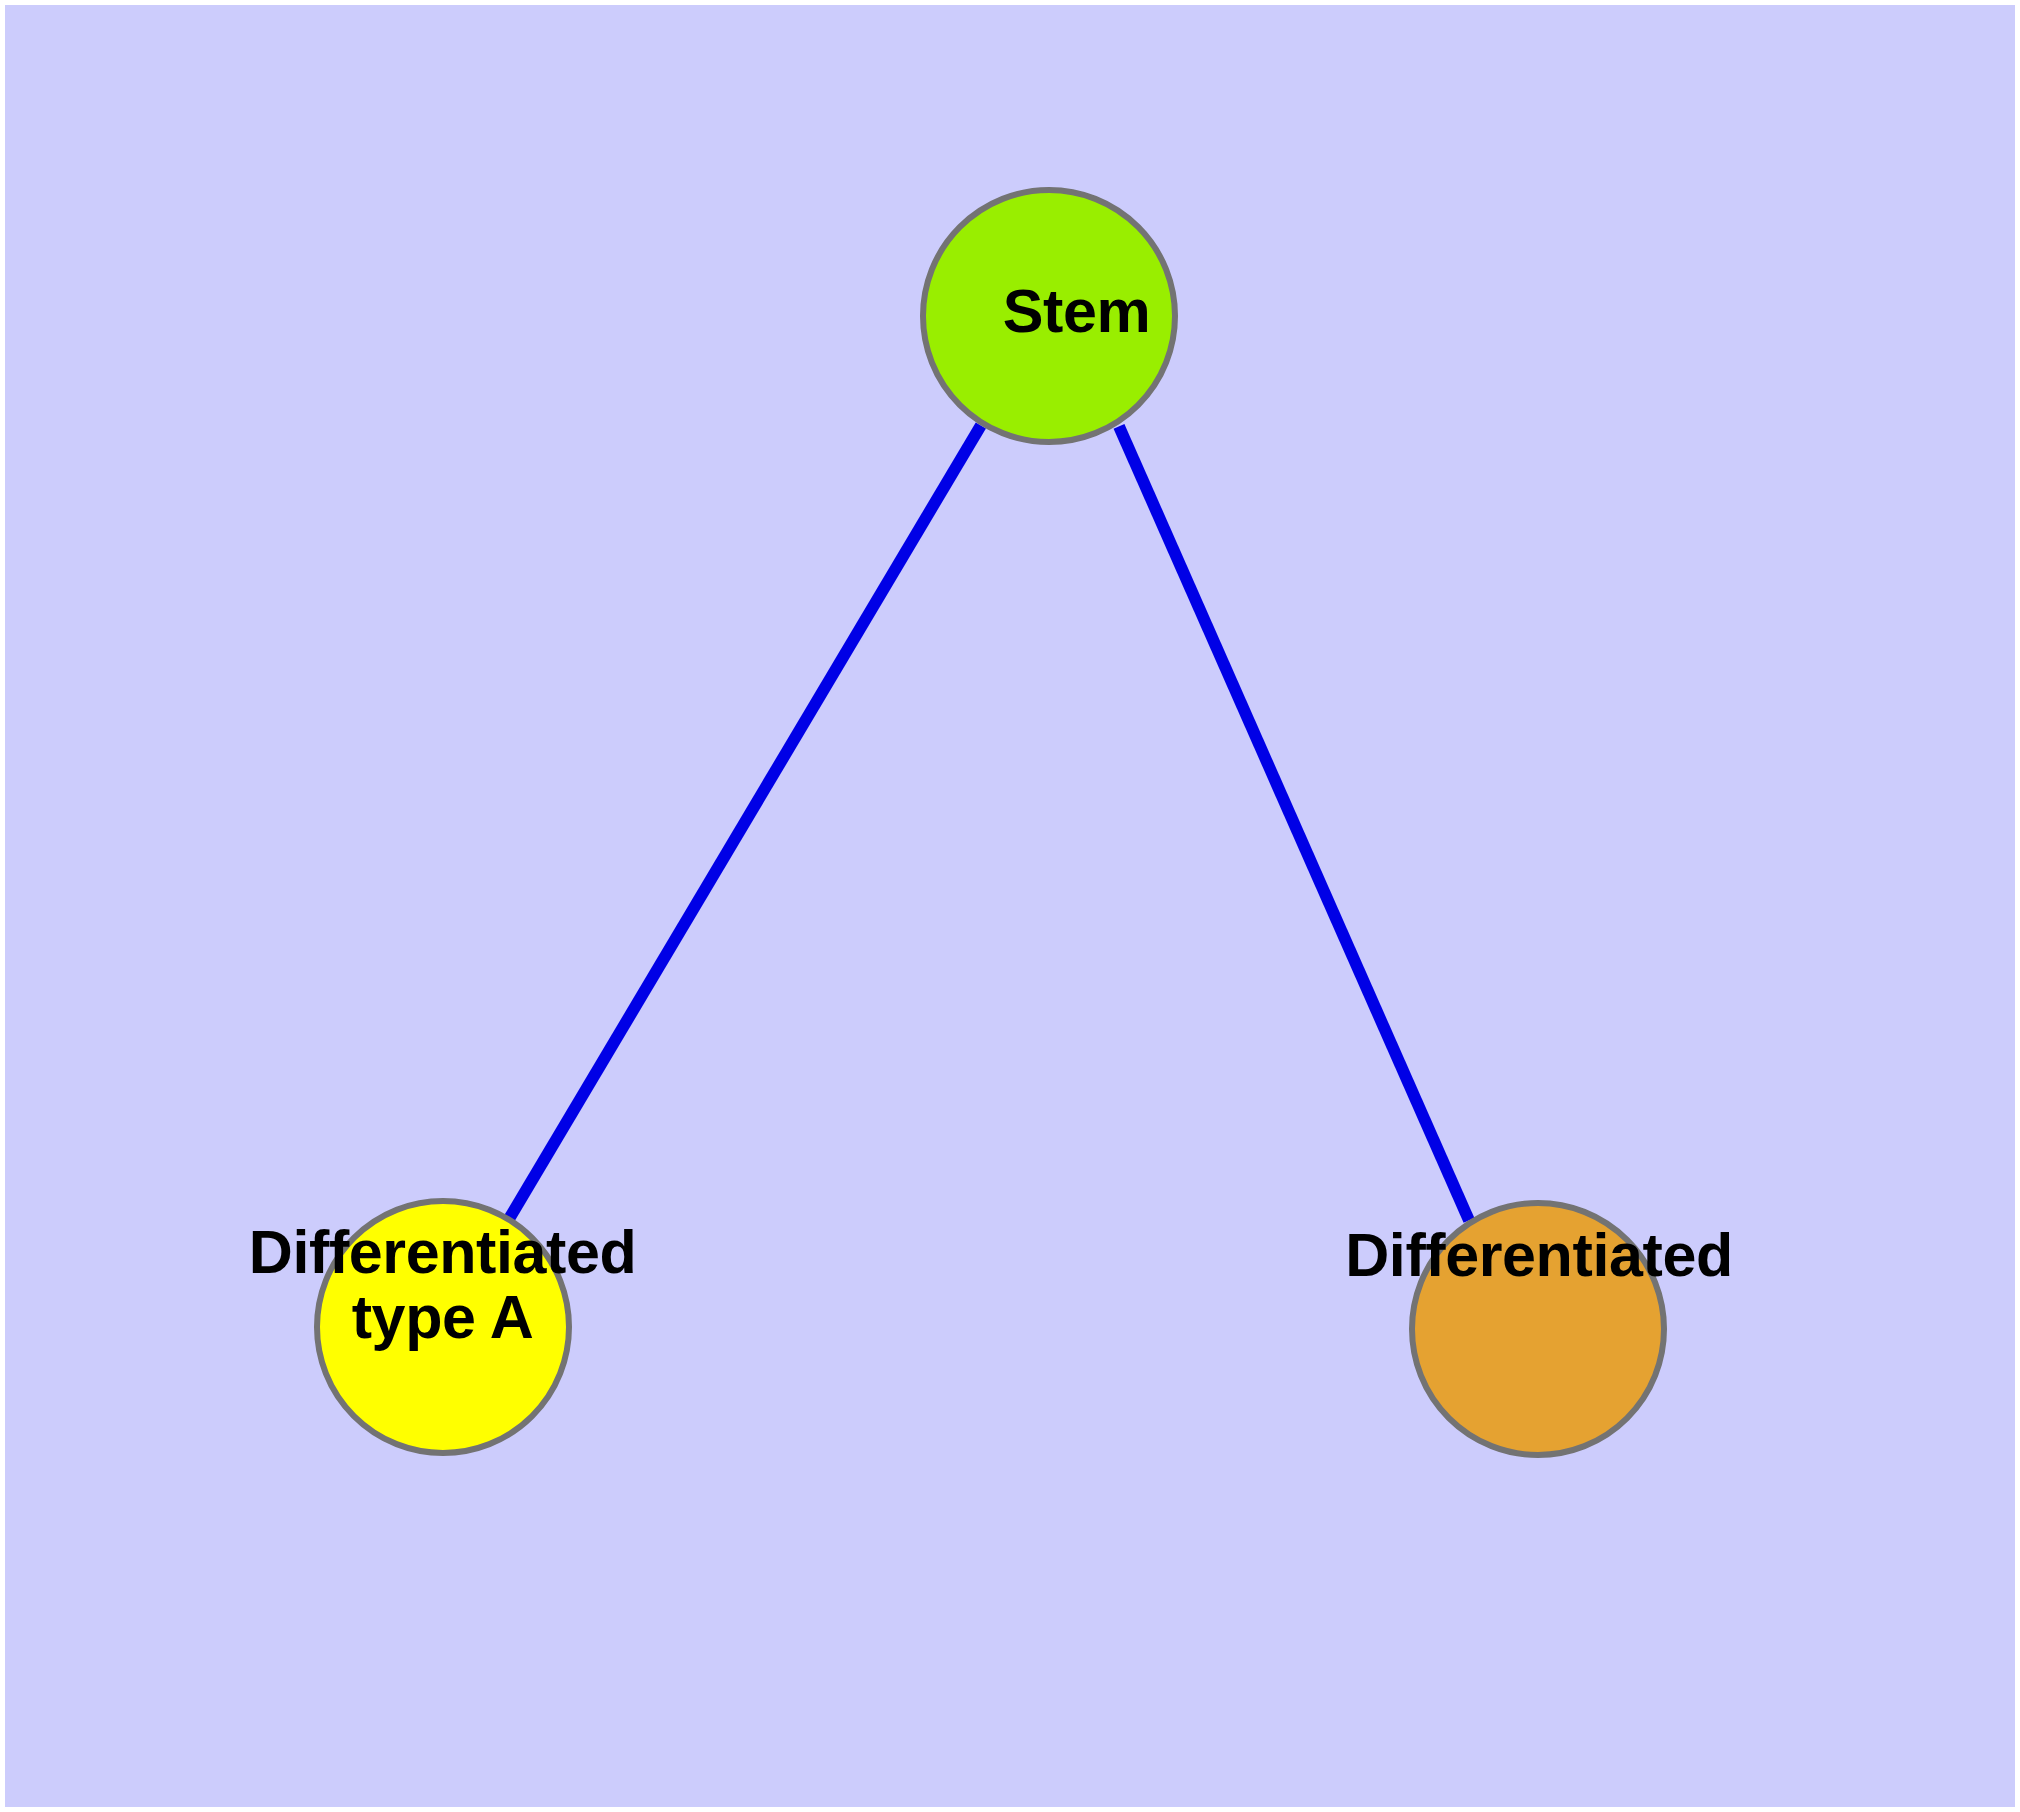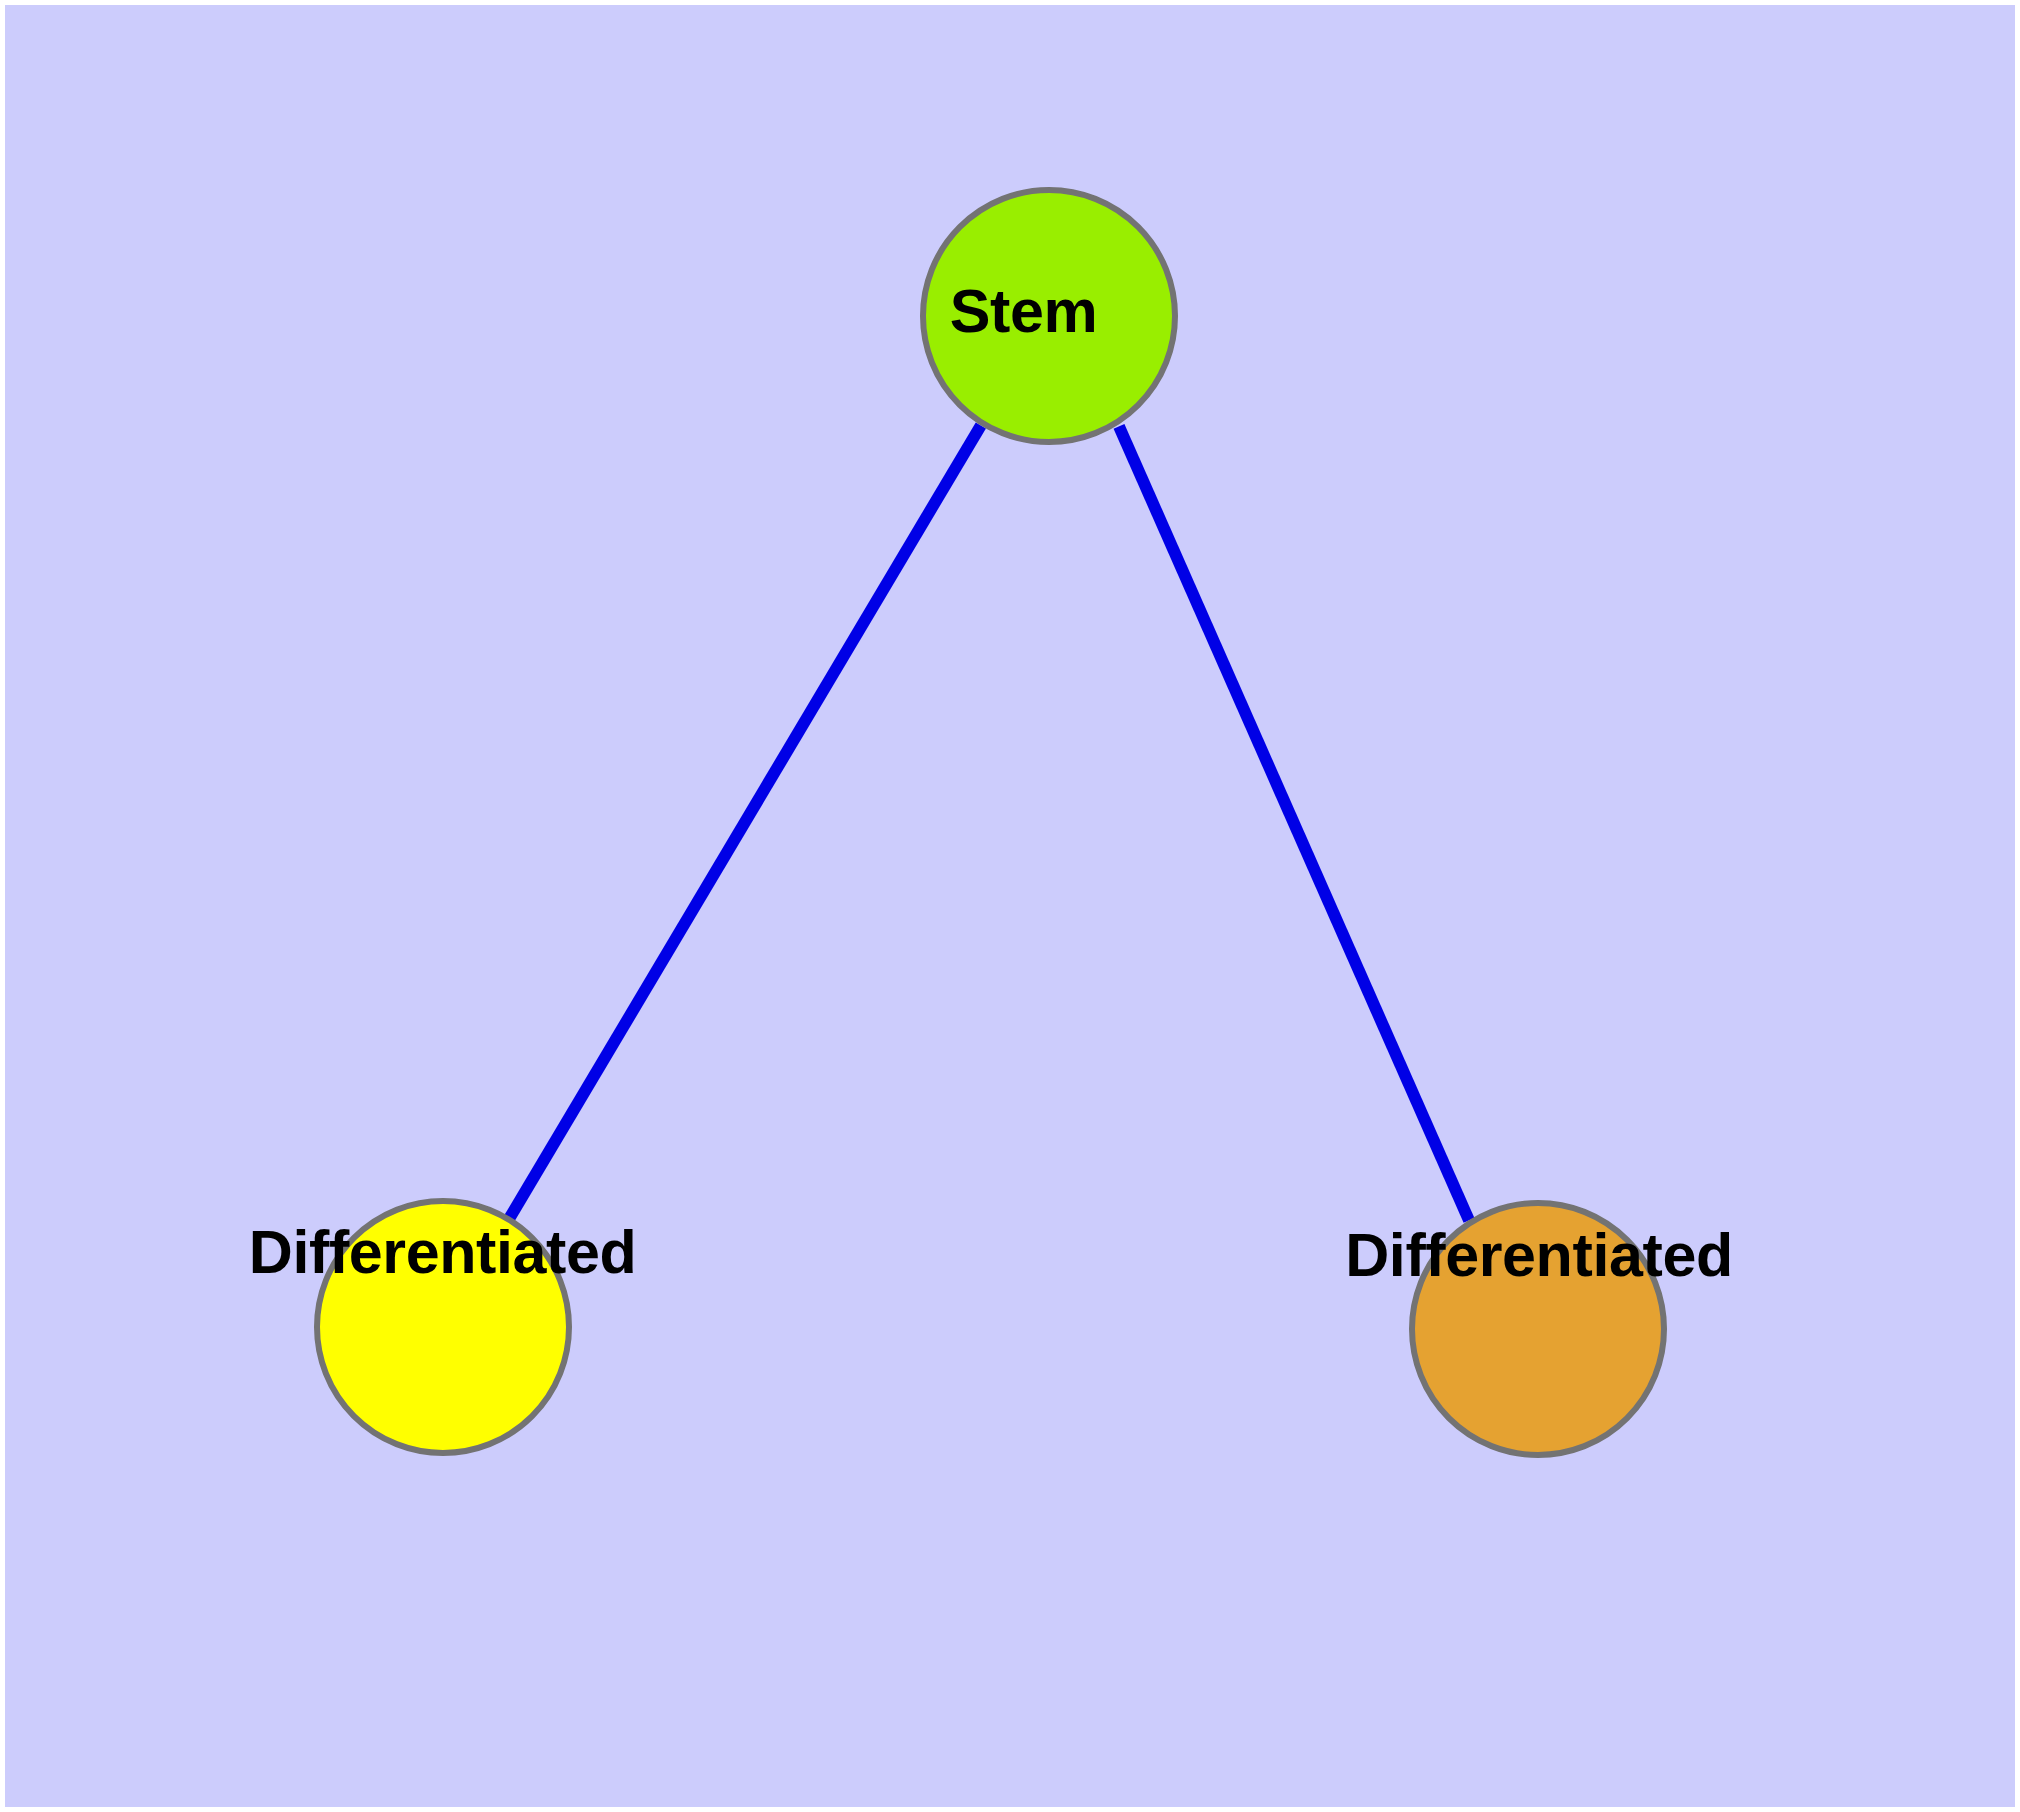--- a/index.html
+++ b/index.html
@@ -58,26 +58,27 @@
     <line class="edge" x1="1157" y1="502" x2="601" y2="1437" stroke="#0000e6" stroke-width="14" stroke-linecap="butt"></line>
     <line class="edge" x1="1320" y1="503" x2="1733" y2="1440" stroke="#0000e6" stroke-width="14" stroke-linecap="butt"></line>
   </svg>
 
   <div class="node" style="left:920px; top:187px; width:258px; height:258px; background:#99ee00; border:6.8px solid #737373;"></div>
 
   <div class="node" style="left:314px; top:1198px; width:258px; height:258px; background:#ffff00; border:6.8px solid #737373;"></div>
 
   <div class="node" style="left:1409px; top:1200px; width:258px; height:258px; background:#e5a231; border:6.8px solid #737373;"></div>
 
-  <div class="node-label" style="left:769px; top:279px; width:509px; font-size:61px;">
+  <div class="node-label" style="left:822px; top:279px; width:509px; font-size:61px;">
     <div>Stem</div>
   </div>
 
   <div class="node-label" style="left:18.6px; top:1220px; width:848px; font-size:61px;">
     <div>Differentiated</div>
+    <div>type A</div>
   </div>
 
   <div class="node-label" style="left:1115px; top:1223px; width:848px; font-size:61px;">
     <div>Differentiated</div>
   </div>
 
 </div>
 
 
 </body></html>

